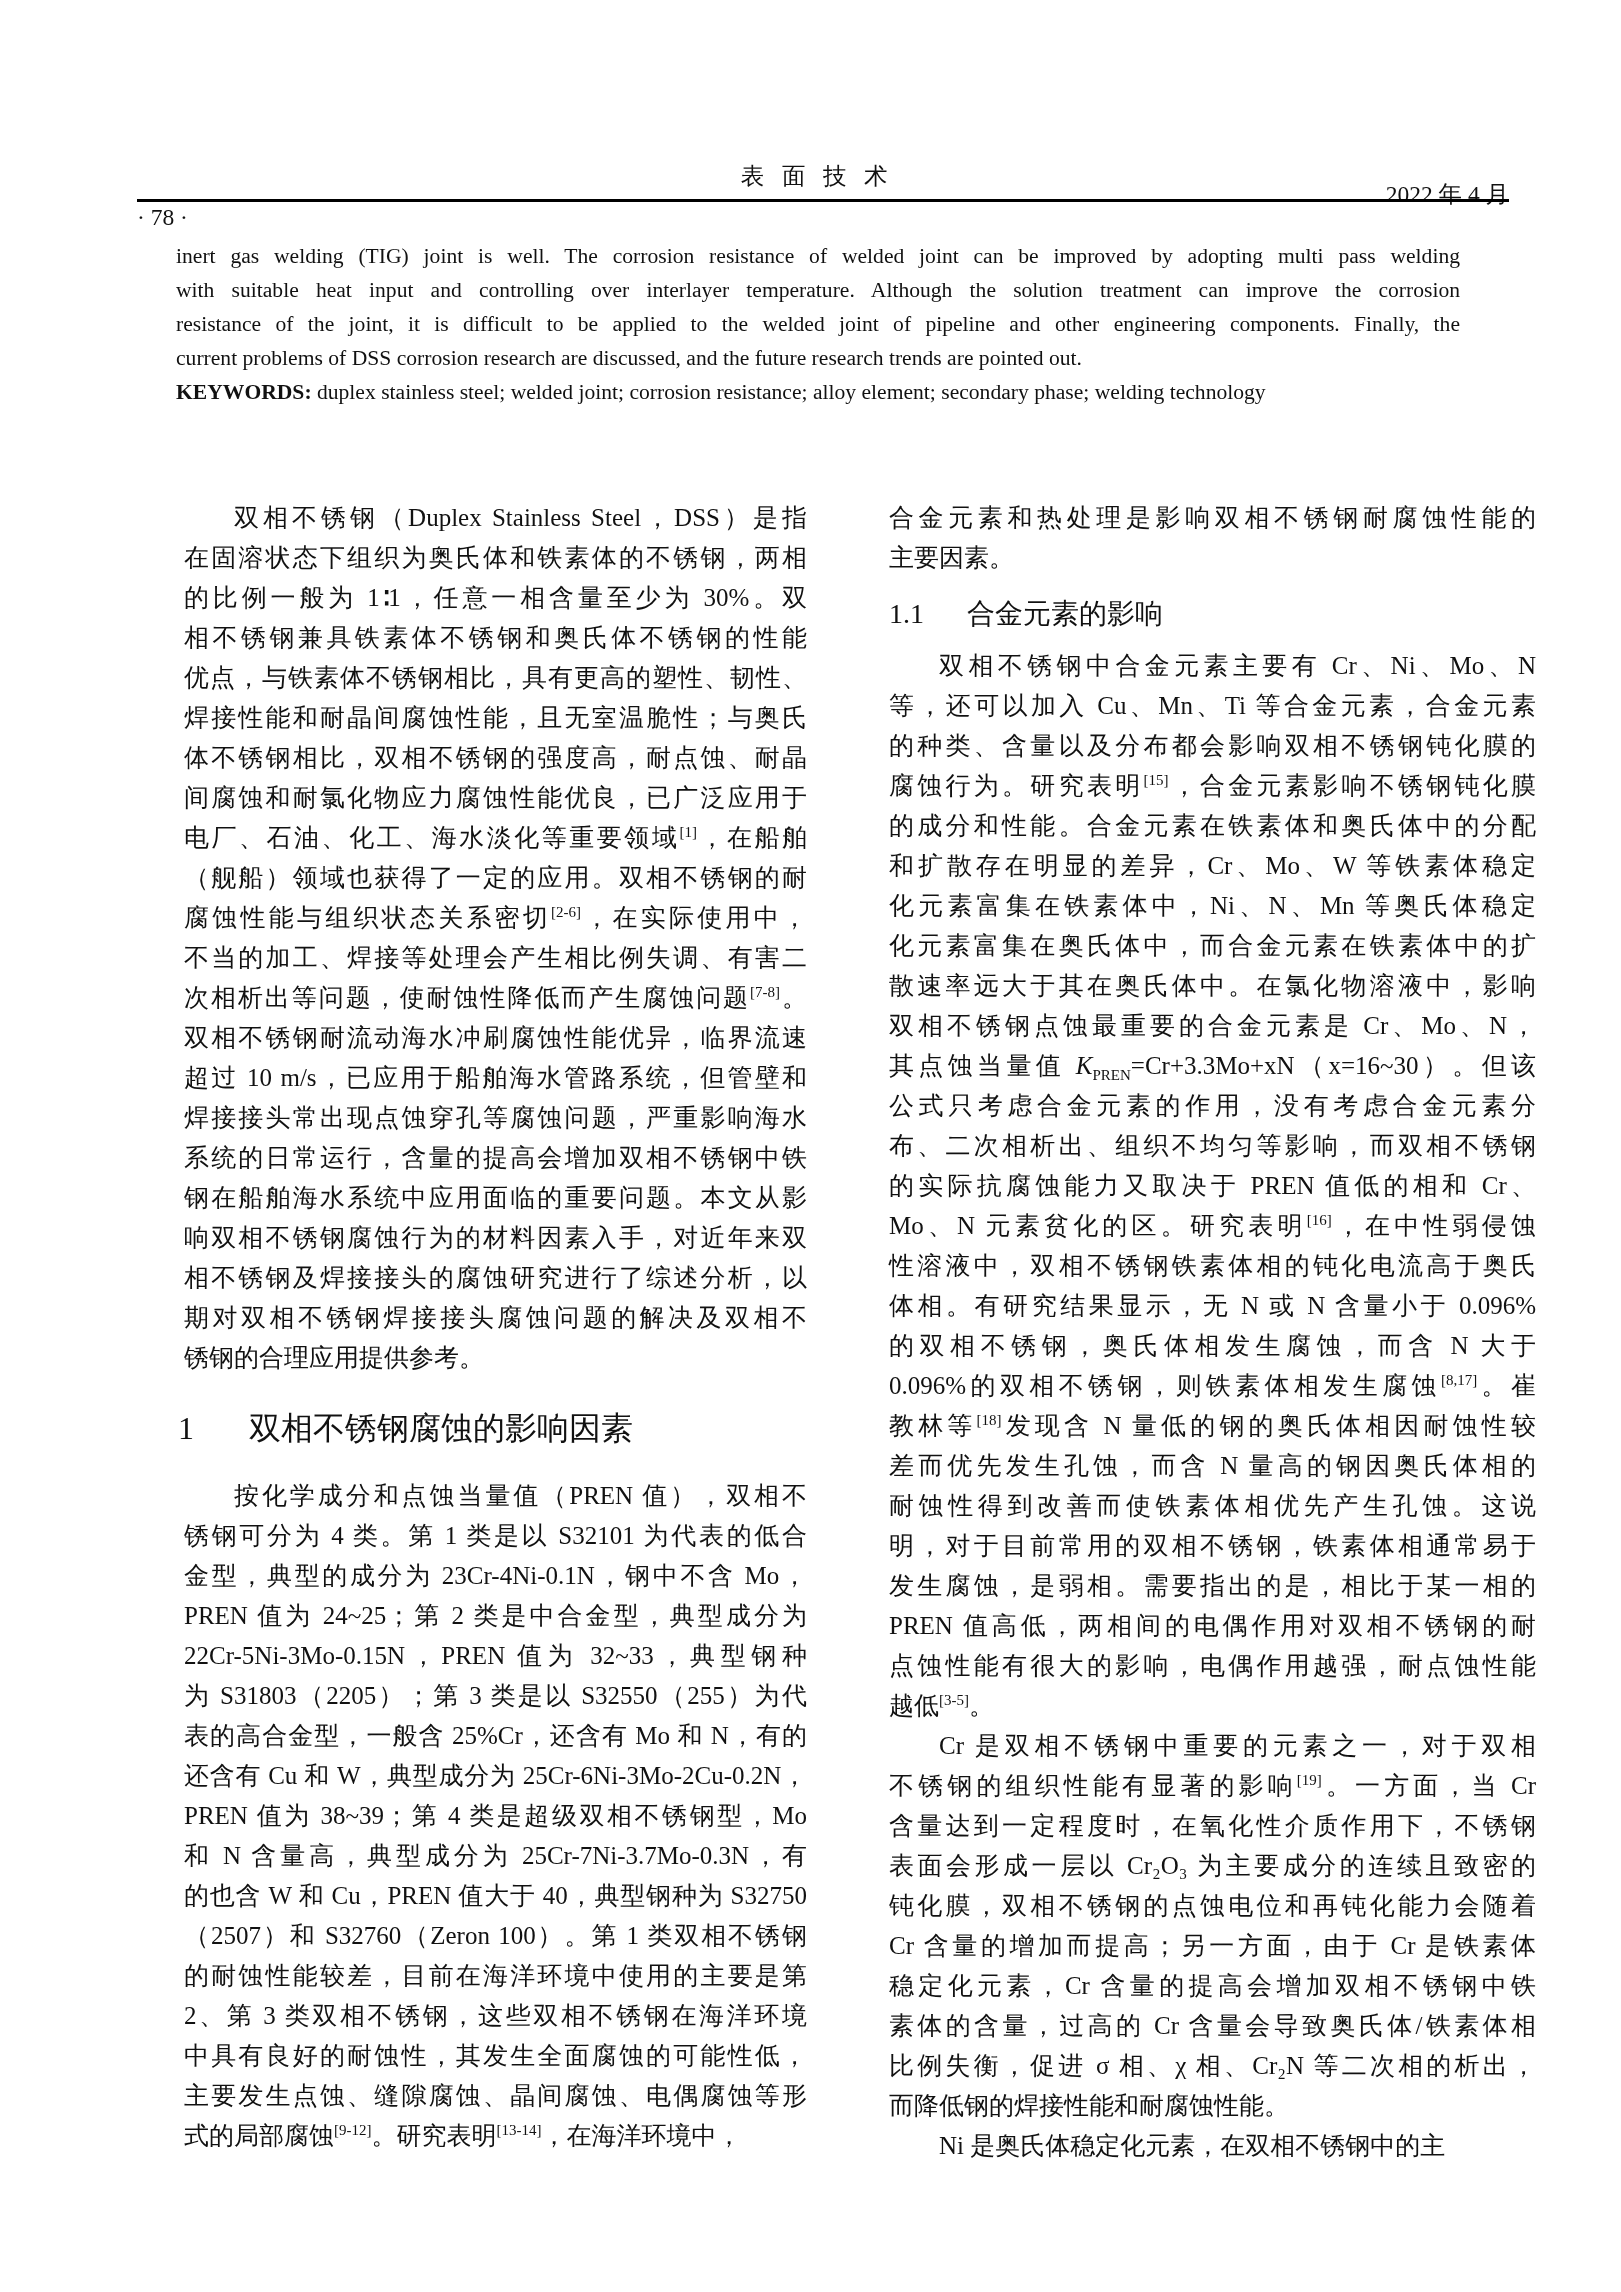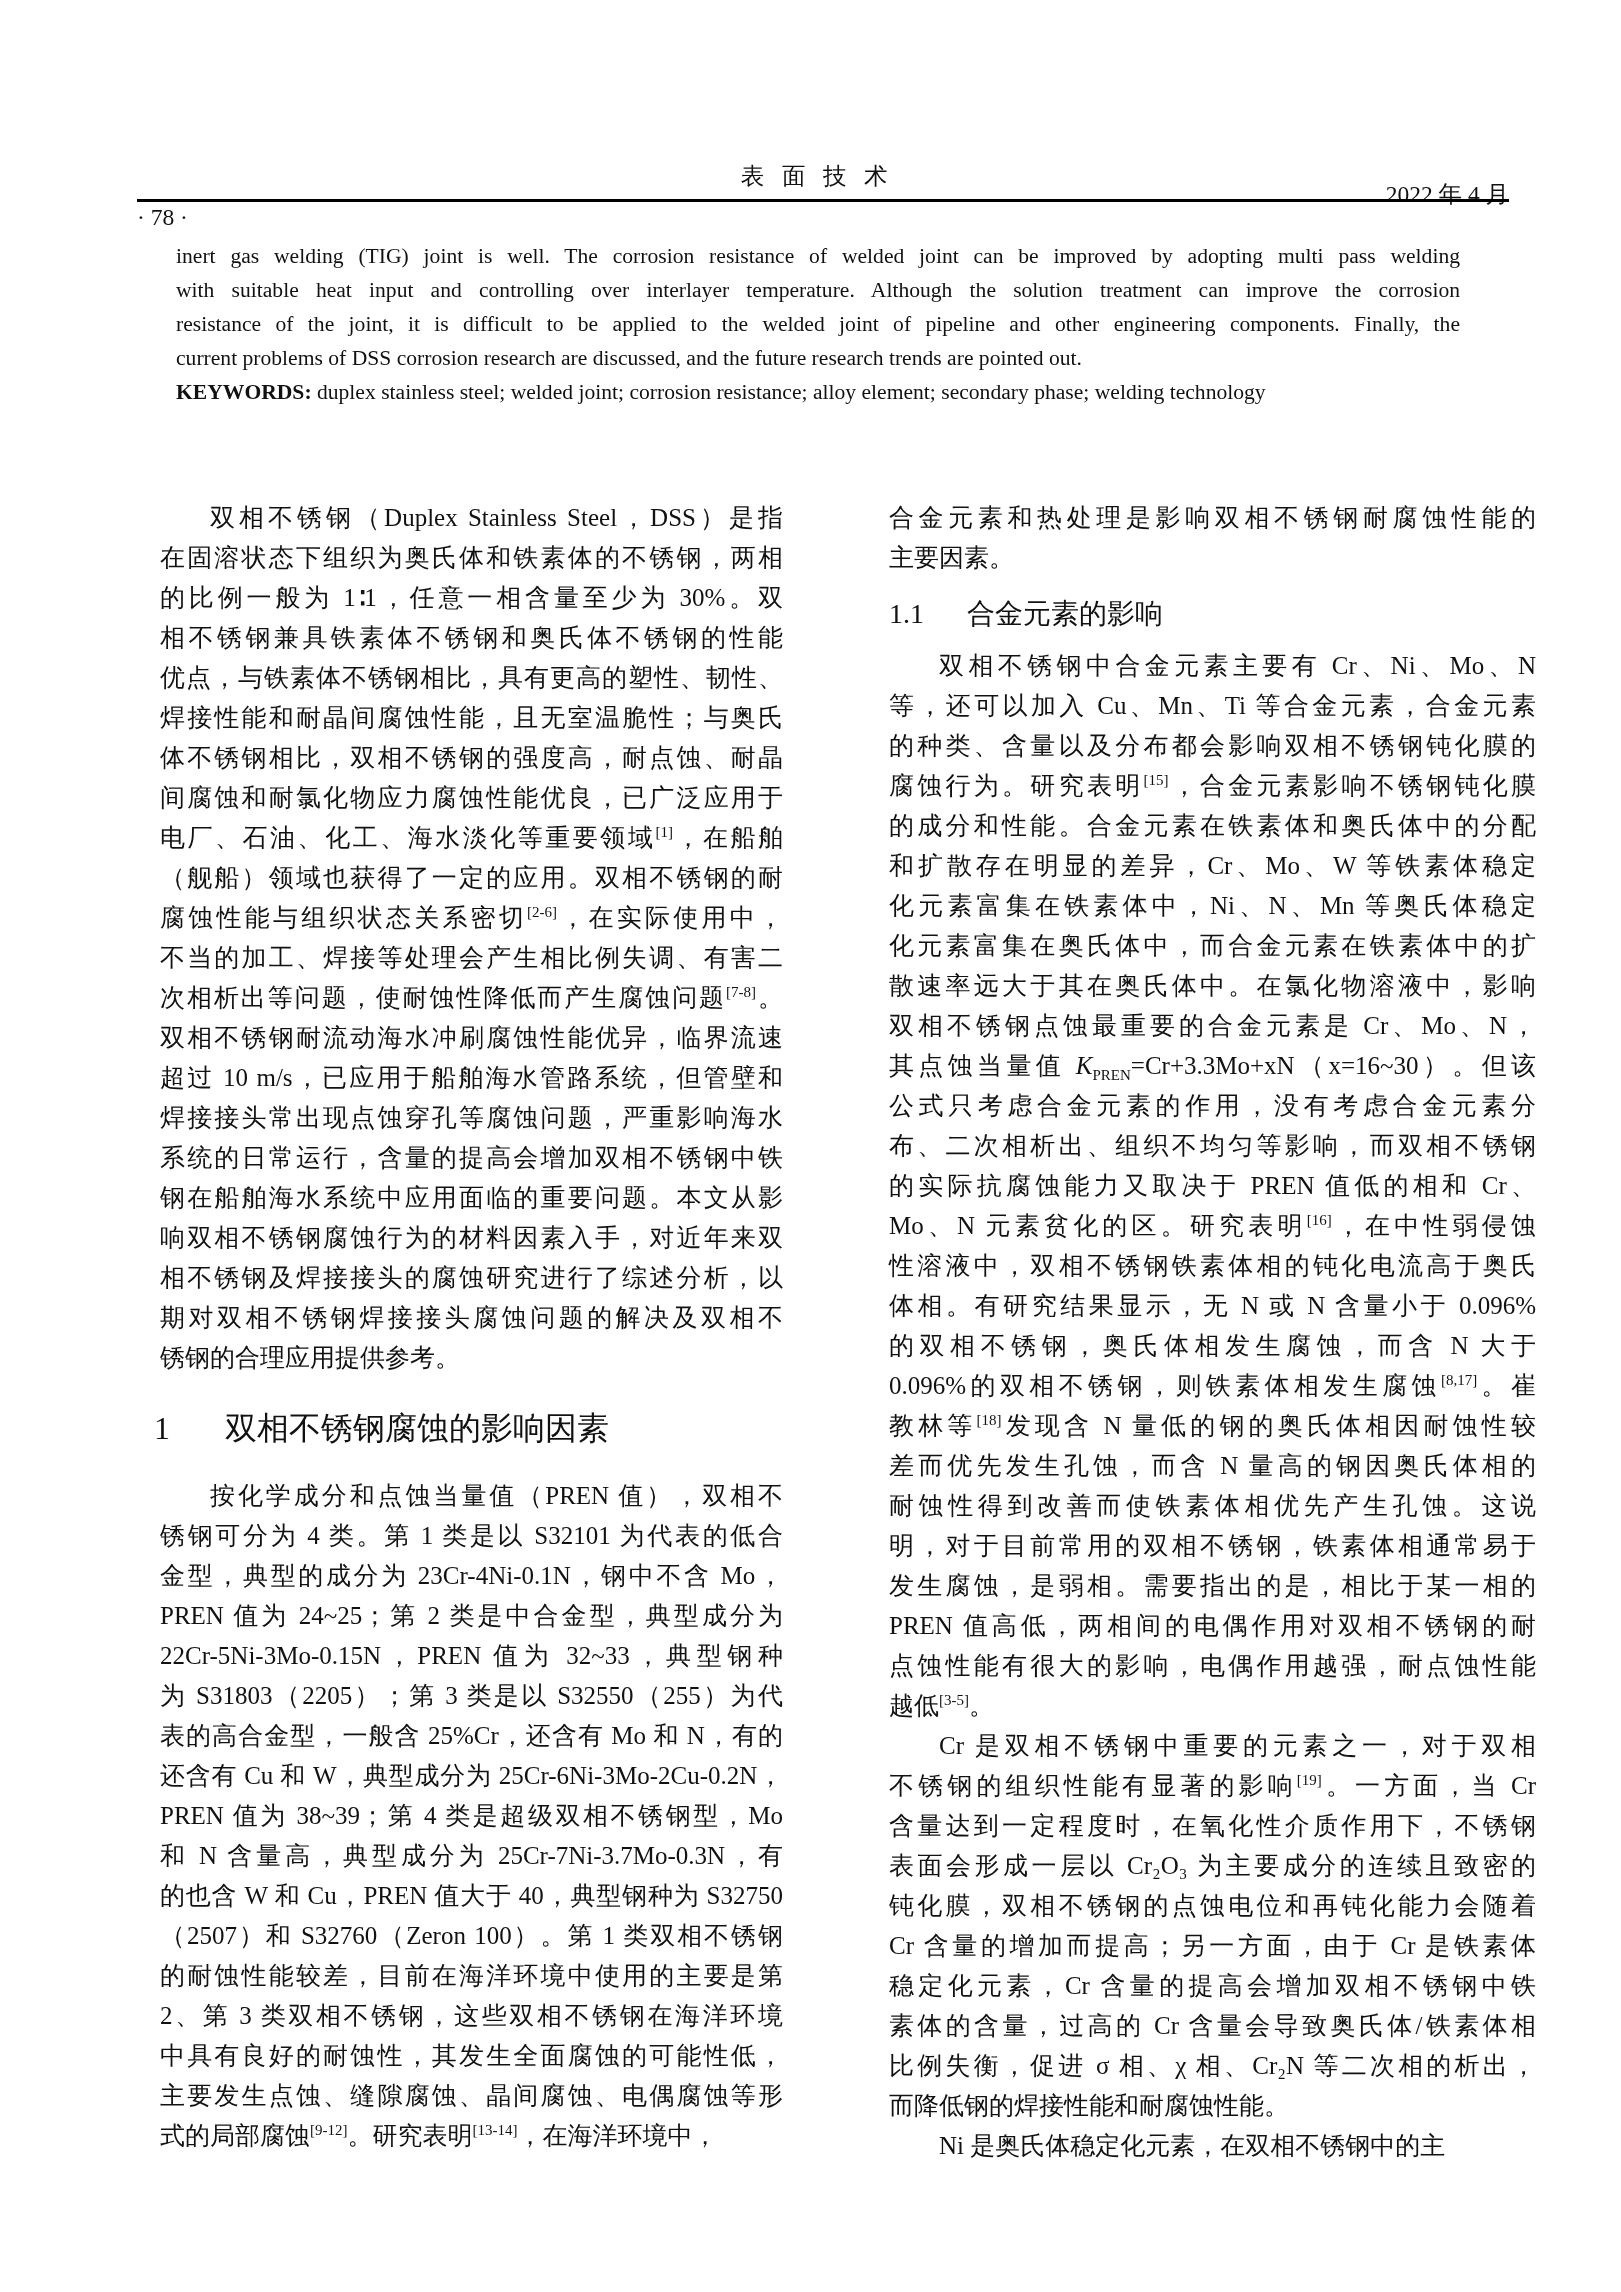--- a/index.html
+++ b/index.html
@@ -12,21 +12,21 @@
   .header .journal { position: absolute; left: 0; width: 100%; text-align: center; top: 7.8px; letter-spacing: 17.6px; }
   .header .date { position: absolute; right: 0; top: 7.8px; margin-top: 18px; }
   .header-rule { position: absolute; left: 137px; top: 199px; width: 1372px; height: 2.9px; background: #000; }
 
   .abstract { position: absolute; left: 176px; top: 239px; width: 1284px; font-size: 21.6px; line-height: 34px; text-align: justify; }
   .abstract .line { display: block; white-space: nowrap; text-align-last: justify; }
   .abstract .line.last { text-align-last: left; }
   .kw-label { font-weight: bold; }
 
   .col { position: absolute; top: 498px; font-size: 25px; line-height: 40px; }
-  .col-left { left: 160px; width: 623px; }
+  .col-left { left: 184px; width: 623px; }
   .col-right { left: 889px; width: 647px; }
   .col p { margin: 0; text-align: justify; }
   .col .l { display: block; white-space: nowrap; text-align-last: justify; }
   .col .l.end { text-align-last: left; }
   .h1 { font-family: Liberation Serif, serif; font-size: 32px; margin: 29px 0 25.5px -5.9px; line-height: 43px; }
   .h1 .num { display: inline-block; width: 71px; }
   .h2 { font-family: Liberation Serif, serif; font-size: 28px; margin: 15.7px 0 13.7px 0; line-height: 39px; }
   .h2 .num { display: inline-block; width: 78px; }
   sup { font-size: 60%; line-height: 0; vertical-align: super; }
   sub { font-size: 60%; line-height: 0; }

